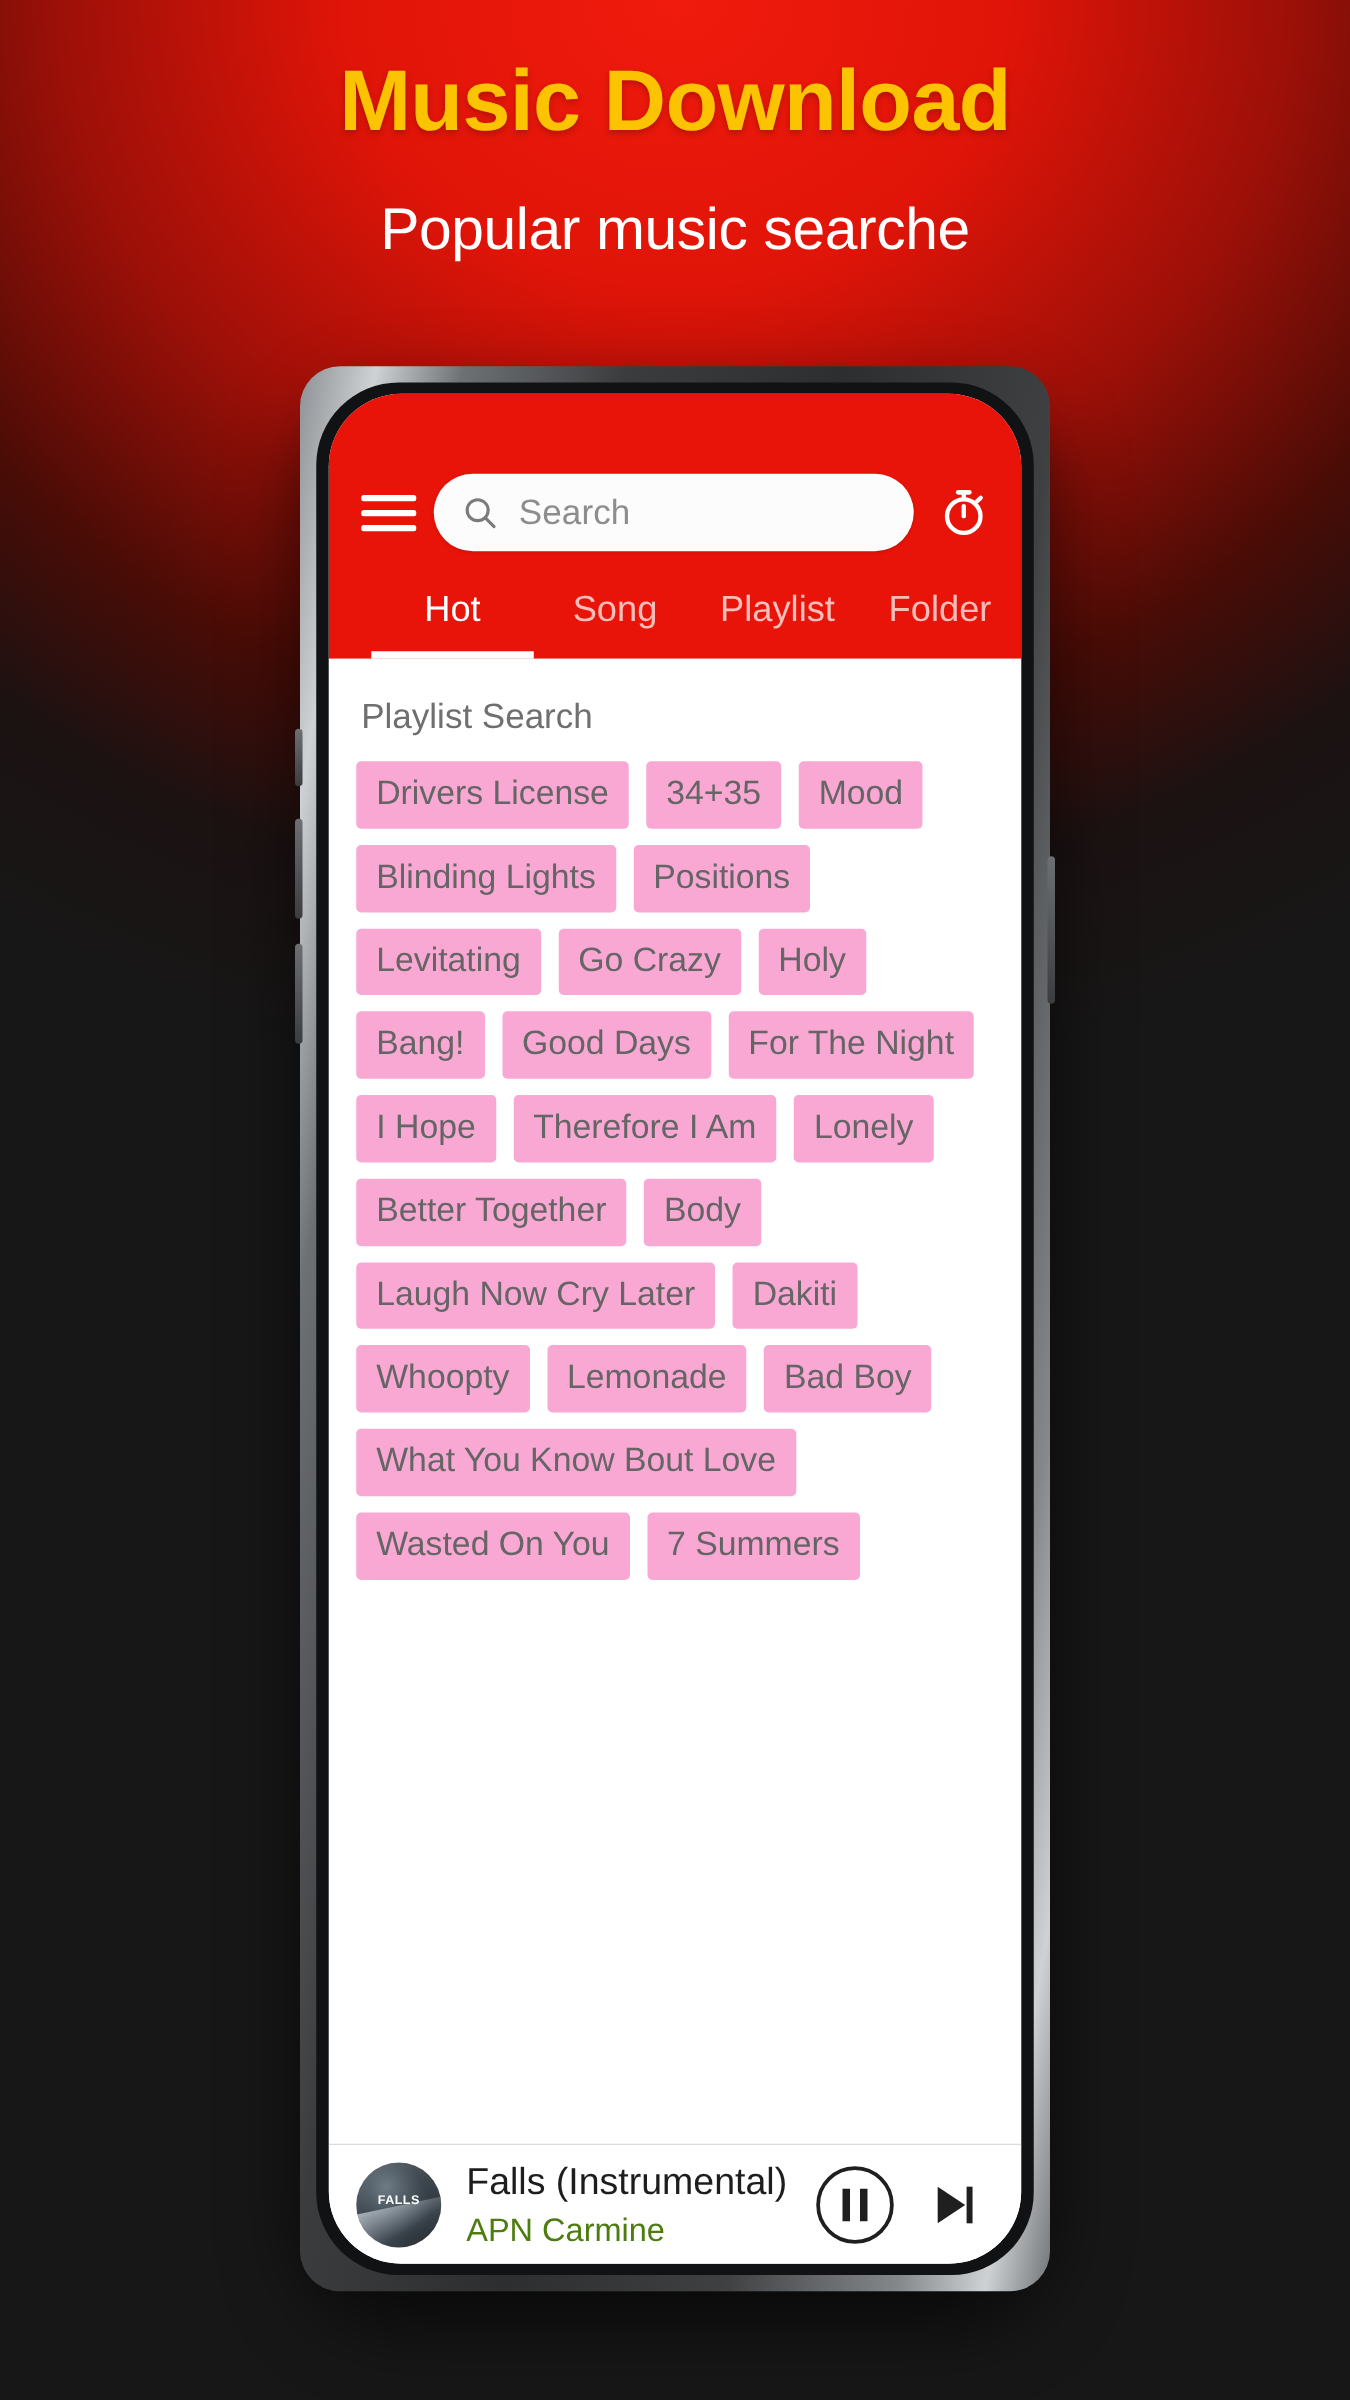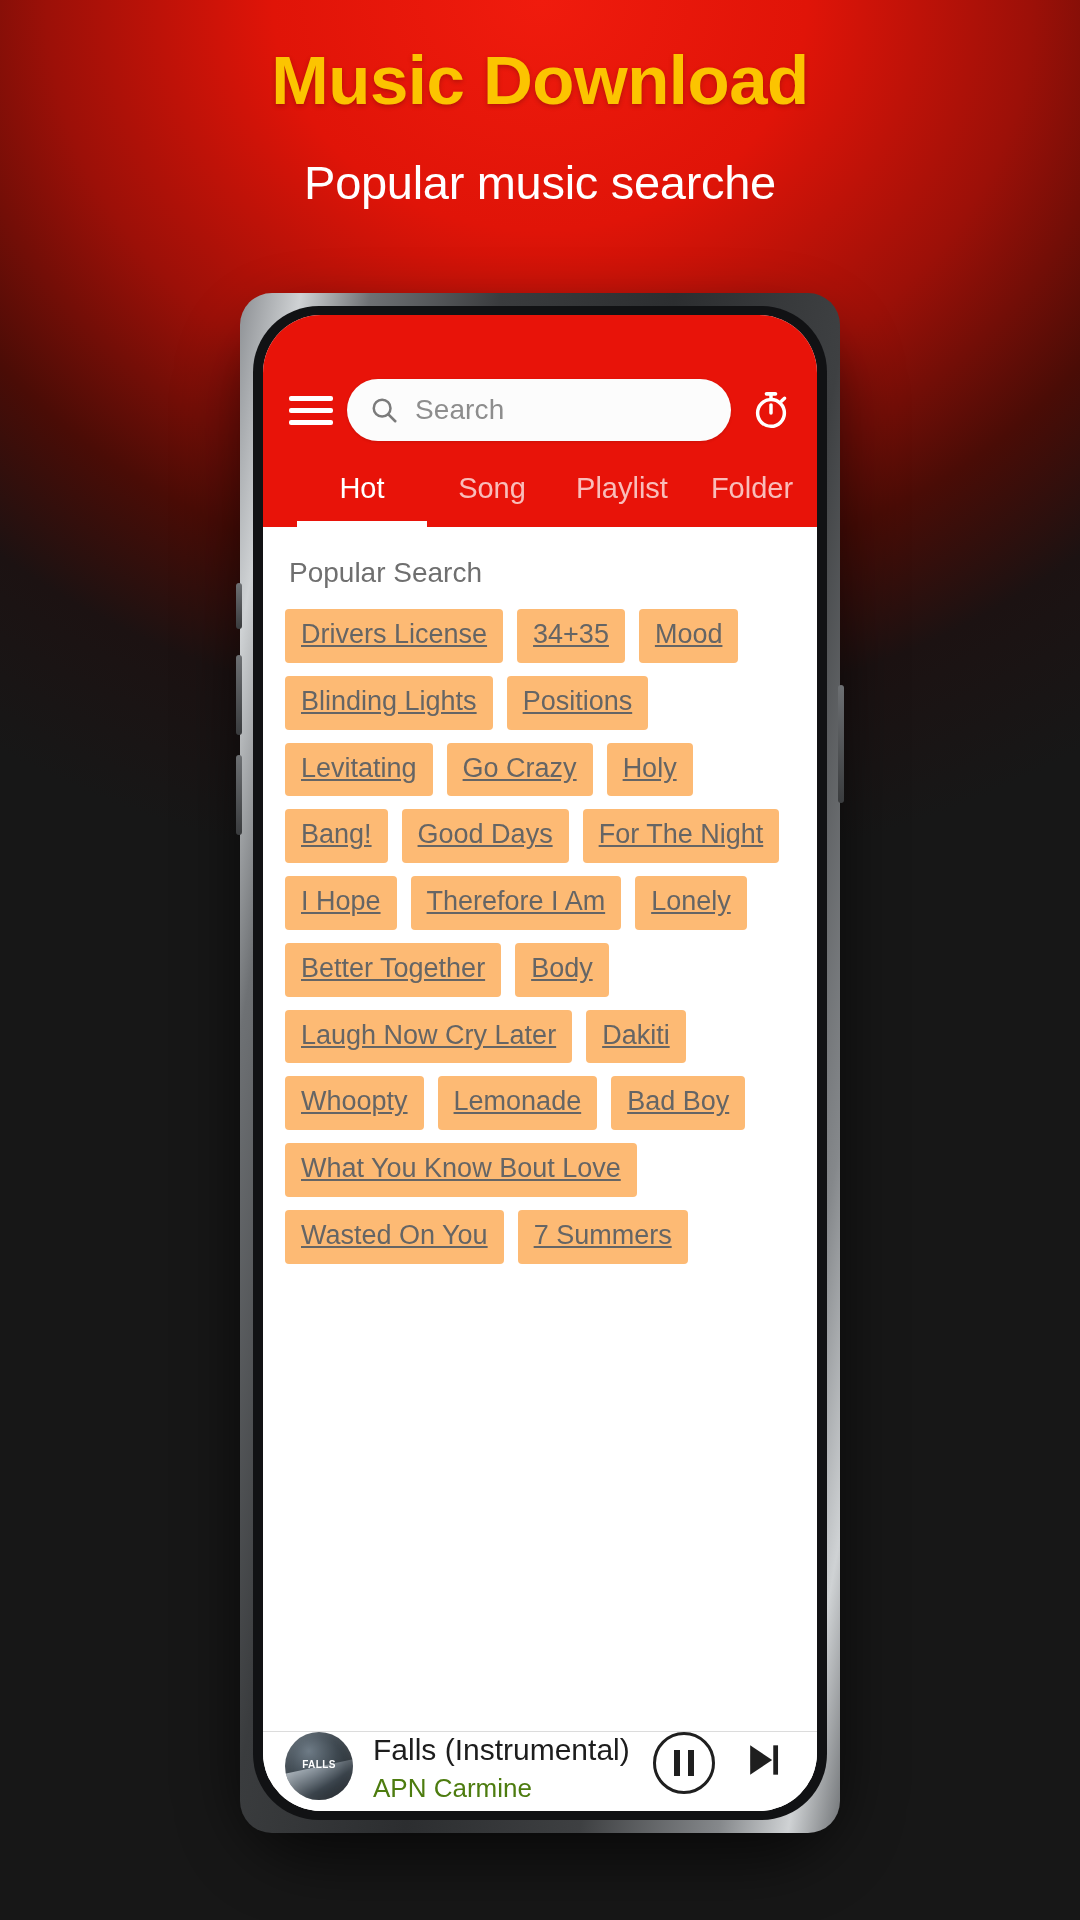--- a/index.html
+++ b/index.html
@@ -86,30 +86,30 @@
   .tab.active::after {
     content:""; position:absolute; left:0; right:0; bottom:0;
     height:6px; background:#ffffff;
   }
 
   
   .content { flex:1 1 auto; background:#ffffff; padding:30px 22px 0 22px; overflow:hidden; }
   .section-title { color:#6f6f6f; font-size:28px; margin:0 4px 20px 4px; }
   .chips { display:flex; flex-wrap:wrap; gap:13px 14px; }
   .chip {
-    background:#fdba74; color:#656565; font-size:27px;
+    background:#f9a8d4; color:#656565; font-size:27px;
     padding:9px 16px 11px 16px; border-radius:4px;
-    white-space:nowrap; cursor:pointer; line-height:1.25;text-decoration:underline;
+    white-space:nowrap; cursor:pointer; line-height:1.25;
   }
 
   
   .player {
-    flex:0 0 auto; height:80px; background:#ffffff;
+    flex:0 0 auto; height:96px; background:#ffffff;
     border-top:1px solid #dcdcdc;
-    display:flex; padding:0 26px 0 22px; gap:20px;
+    display:flex; align-items:center; padding:0 26px 0 22px; gap:20px;
   }
   .album-art {
     width:68px; height:68px; border-radius:50%; flex:0 0 auto;
     background:
       radial-gradient(circle at 35% 28%, #6e7b86 0%, #3e4850 42%, #14171a 100%),
       #1b1e21;
     position:relative; overflow:hidden;
     box-shadow:inset 0 0 10px rgba(255,255,255,0.12);
   }
   .album-art::before {
@@ -182,21 +182,21 @@
 
           <div class="tabs">
             <div class="tab active">Hot</div>
             <div class="tab">Song</div>
             <div class="tab">Playlist</div>
             <div class="tab">Folder</div>
           </div>
         </div>
 
         <div class="content">
-          <div class="section-title">Popular Search</div>
+          <div class="section-title">Playlist Search</div>
           <div class="chips">
             <div class="chip">Drivers License</div>
             <div class="chip">34+35</div>
             <div class="chip">Mood</div>
             <div class="chip">Blinding Lights</div>
             <div class="chip">Positions</div>
             <div class="chip">Levitating</div>
             <div class="chip">Go Crazy</div>
             <div class="chip">Holy</div>
             <div class="chip">Bang!</div>

